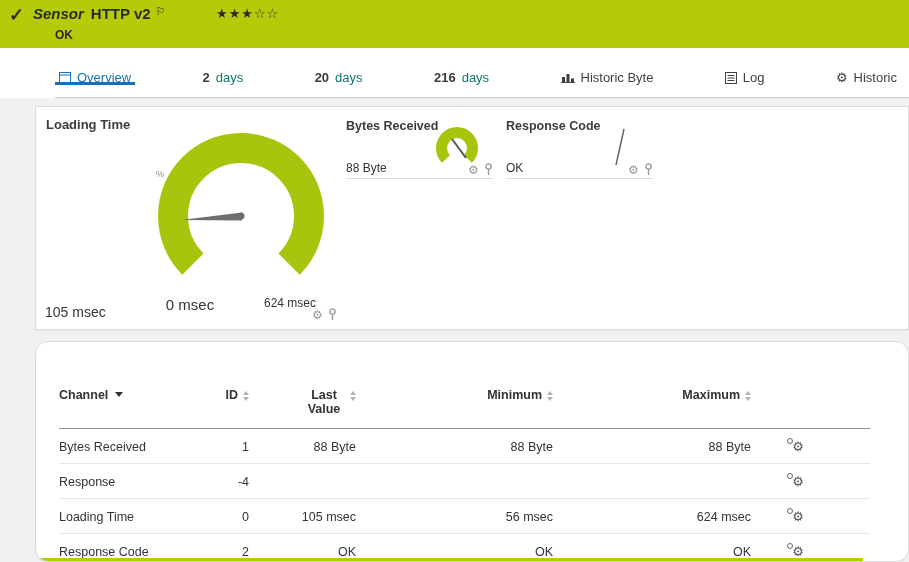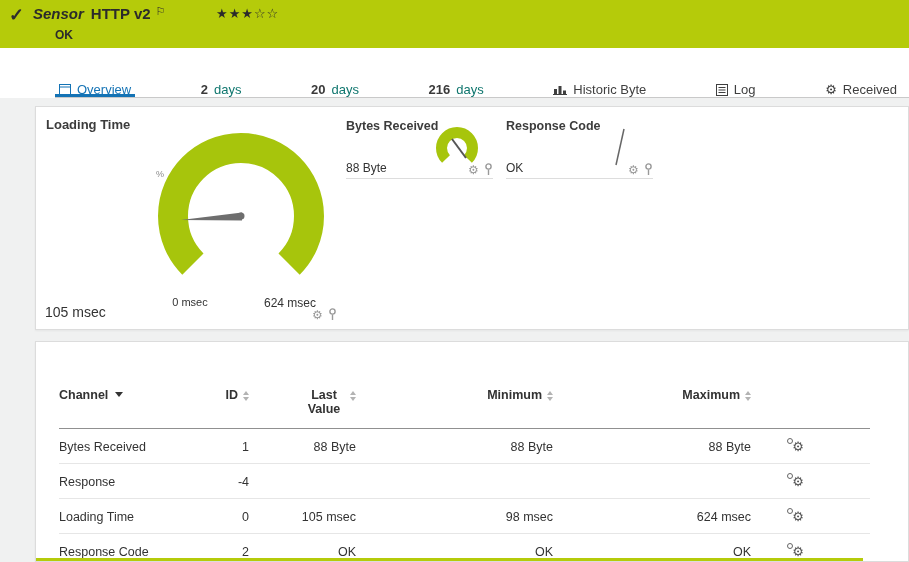--- a/index.html
+++ b/index.html
@@ -15,39 +15,39 @@
   .check-icon { position:absolute; left:9px; top:4px; font-size:18px; font-weight:bold; color:#2e2e2e; }
   .sensor-title { position:absolute; left:33px; top:5px; font-size:15px; color:#2b2b2b; white-space:nowrap; }
   .sensor-title .prefix { font-style:italic; font-weight:bold; margin-right:7px; }
   .sensor-title .name { font-weight:bold; }
   .flag-icon { font-size:11px; margin-left:5px; position:relative; top:-4px; color:#2b2b2b; cursor:pointer; }
   .rating { position:absolute; left:216px; top:6px; font-size:13px; letter-spacing:1px; color:#2b2b2b; cursor:pointer; }
   .status-ok { position:absolute; left:55px; top:28px; font-size:12px; font-weight:bold; color:#2b2b2b; }
 
   
   .tabbar { position:absolute; left:55px; top:70px; width:854px; height:28px;
-            display:flex; justify-content:space-between; align-items:flex-end;
+            display:flex; justify-content:space-between; align-items:flex-start;
             border-bottom:1px solid #c9c9c9; padding-right:8px; background:#fff; }
   .tab { display:flex; align-items:center; gap:6px; font-size:13px; color:#3f3f3f; cursor:pointer; padding:0 4px; }
   .tab.active { color:#1473b5; box-shadow:inset 0 -3px 0 #1473b5; }
   .tab .num { font-weight:bold; color:#3a3a3a; }
   .tab .word { color:#0f766e; }
   .tab svg, .tab .gear-glyph { flex:0 0 auto; }
   .gear-glyph { font-size:13px; color:#3f3f3f; }
 
   
   .panel { position:absolute; background:#fff; border:1px solid #dcdcdc; box-shadow:0 1px 2px rgba(0,0,0,0.05); }
   .gauge-panel { left:35px; top:106px; width:874px; height:224px; }
-  .table-panel { left:35px; top:341px; width:874px; height:221px; overflow:hidden; }
+  .table-panel { left:35px; top:341px; width:874px; height:221px; overflow:hidden;border-radius:13px; }
 
   
   .lt-title { position:absolute; left:10px; top:10px; font-size:13px; font-weight:bold; color:#3c3c3c; }
   .big-gauge { position:absolute; left:100px; top:20px; }
   .pct { position:absolute; left:120px; top:62px; font-size:9px; color:#8a8a8a; }
-  .g-min { position:absolute; left:112px; top:189px; width:84px; text-align:center; font-size:11px; color:#333; }
+  .g-min { position:absolute; left:112px; top:189px; width:84px; text-align:center; font-size:15px; color:#333; }
   .g-max { position:absolute; left:212px; top:189px; width:84px; text-align:center; font-size:12px; color:#333; }
   .lt-value { position:absolute; left:9px; top:197px; font-size:14px; color:#333; }
   .mini-icons { position:absolute; display:flex; gap:5px; align-items:center; }
   .mini-icons .gear { font-size:12px; color:#999; cursor:pointer; line-height:1; }
   .lt-icons { left:276px; top:201px; }
 
   
   .br-title { position:absolute; left:310px; top:12px; font-size:12.5px; font-weight:bold; color:#3c3c3c; }
   .br-gauge { position:absolute; left:392px; top:14px; }
   .br-value { position:absolute; left:310px; top:54px; font-size:12px; color:#333; }
@@ -123,21 +123,21 @@
     <svg width="12" height="12" viewBox="0 0 12 12">
         <rect x="0.5" y="0.5" width="11" height="11" fill="none" stroke="#3f3f3f"></rect>
         <line x1="2.5" y1="3.5" x2="9.5" y2="3.5" stroke="#3f3f3f"></line>
         <line x1="2.5" y1="6" x2="9.5" y2="6" stroke="#3f3f3f"></line>
         <line x1="2.5" y1="8.5" x2="9.5" y2="8.5" stroke="#3f3f3f"></line>
       </svg>
     <span>Log</span>
   </div>
   <div class="tab">
     <span class="gear-glyph">⚙</span>
-    <span>Received</span>
+    <span>Historic</span>
   </div>
 </div>
 
 <div class="panel gauge-panel">
 
   <div class="lt-title">Loading Time</div>
   <svg class="big-gauge" width="212" height="160" viewBox="0 0 212 160">
     <path d="M 56.9 137.1 A 68 68 0 1 1 153.1 137.1" fill="none" stroke="#a7c50c" stroke-width="30"></path>
     <polygon points="45,93 106,85.5 106,93.5" fill="#6e6e6e"></polygon>
     <circle cx="105" cy="89" r="3.5" fill="#6e6e6e"></circle>
@@ -240,21 +240,21 @@
         <td>-4</td>
         <td></td>
         <td></td>
         <td></td>
         <td class="gear-cell"><span class="row-gear">⚙</span></td>
       </tr>
       <tr>
         <td class="ch">Loading Time</td>
         <td>0</td>
         <td>105 msec</td>
-        <td>98 msec</td>
+        <td>56 msec</td>
         <td>624 msec</td>
         <td class="gear-cell"><span class="row-gear">⚙</span></td>
       </tr>
       <tr>
         <td class="ch">Response Code</td>
         <td>2</td>
         <td>OK</td>
         <td>OK</td>
         <td>OK</td>
         <td class="gear-cell"><span class="row-gear">⚙</span></td>

